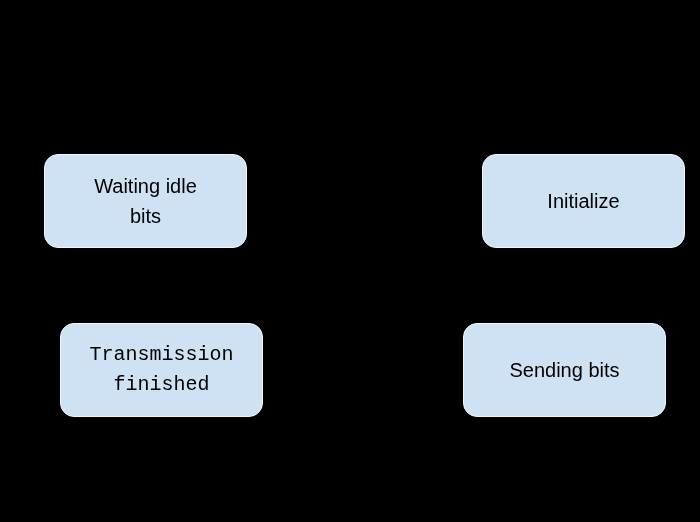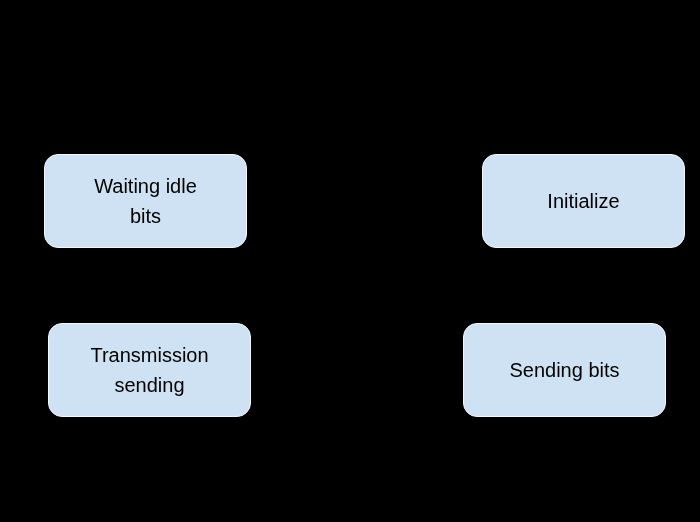--- a/index.html
+++ b/index.html
@@ -27,21 +27,21 @@
     align-items: center;
     justify-content: center;
     font-family: "Liberation Sans", sans-serif;
     font-size: 20px;
     line-height: 30px;
     color: var(--node-text, #000000);
     text-align: center;
   }
   .pos-top-left     { left: 44px;  top: 154px; }
   .pos-top-right    { left: 463px; top: 154px; margin-left: 19px; }
-  .pos-bottom-left  { left: 48px;  top: 323px; }
+  .pos-bottom-left  { left: 60px;  top: 323px; font-family: Liberation Mono, monospace; }
   .pos-bottom-right { left: 463px; top: 323px; text-align: center; }
   .node-line {
     display: block;
     white-space: nowrap;
   }
 </style>
 </head>
 <body>
 
 <div class="canvas">
@@ -50,20 +50,20 @@
     <span class="node-line">Waiting idle</span>
     <span class="node-line">bits</span>
   </div>
 
   <div class="node pos-top-right">
     <span class="node-line">Initialize</span>
   </div>
 
   <div class="node pos-bottom-left">
     <span class="node-line">Transmission</span>
-    <span class="node-line">sending</span>
+    <span class="node-line">finished</span>
   </div>
 
   <div class="node pos-bottom-right">
     <span class="node-line">Sending bits</span>
   </div>
 
 </div>
 
 </body></html>

